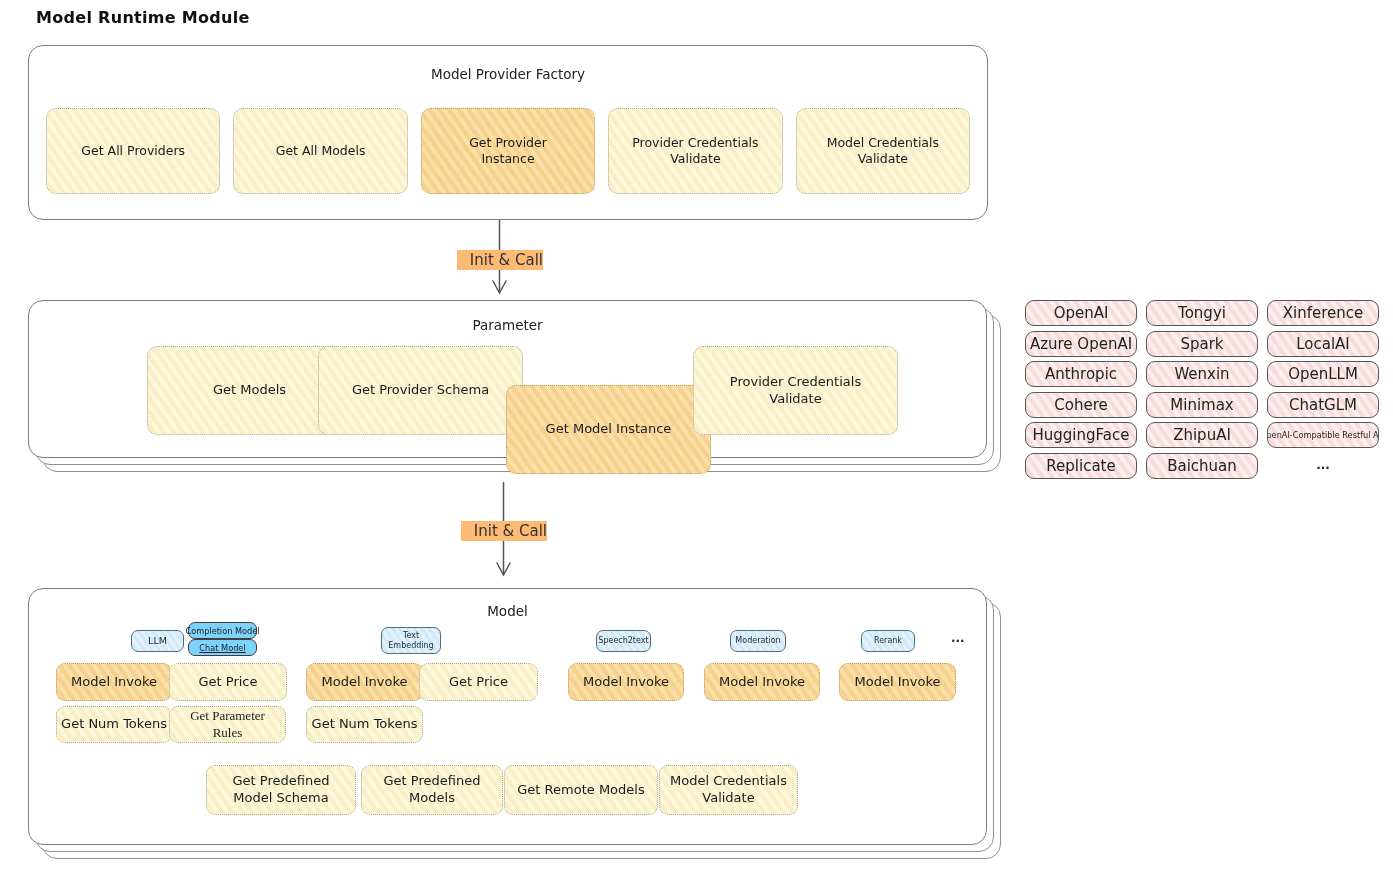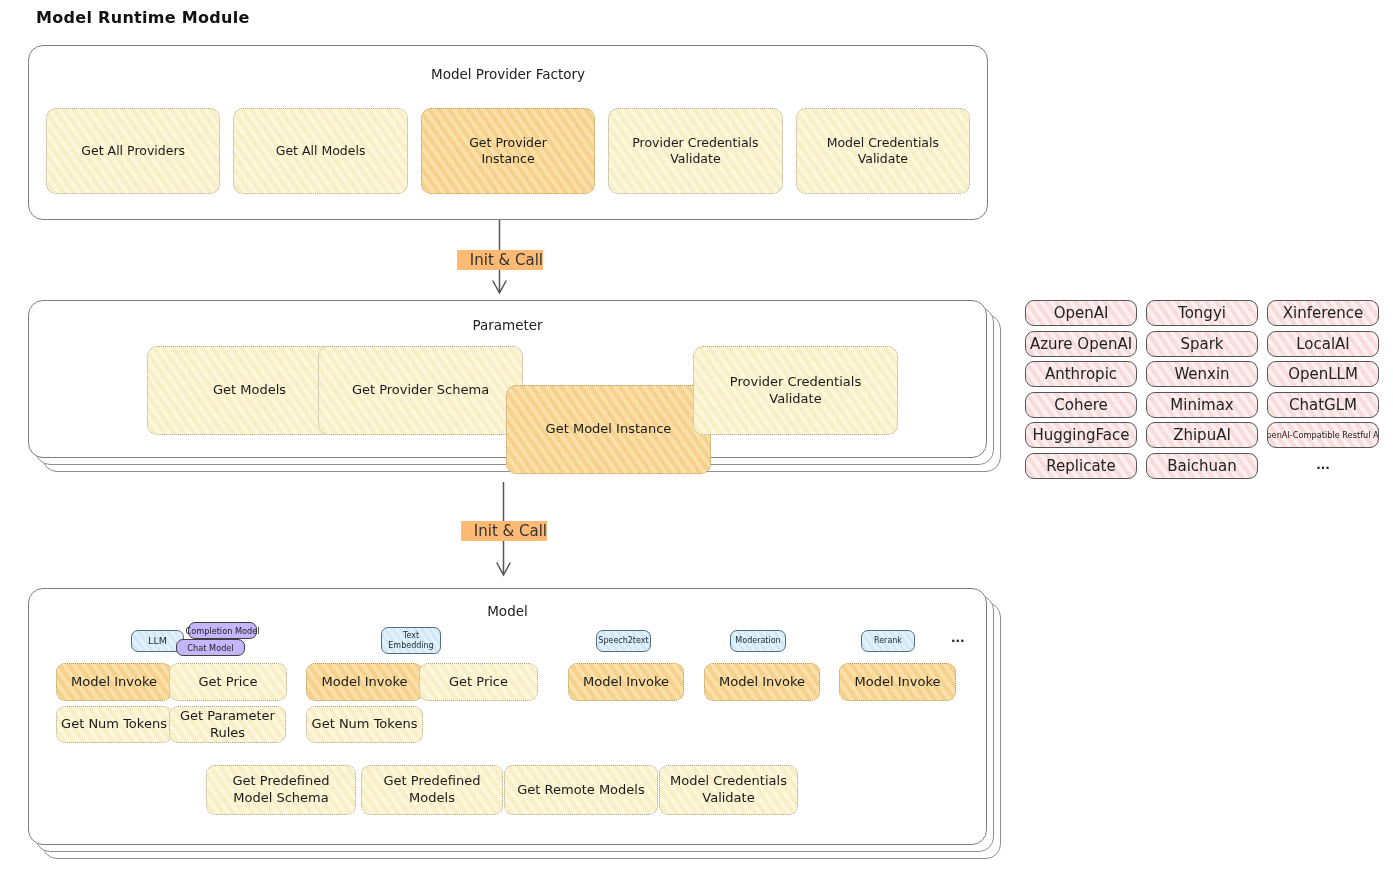--- a/index.html
+++ b/index.html
@@ -67,21 +67,21 @@
   }
   
   .tag{
     position:absolute;display:flex;align-items:center;justify-content:center;
     background:repeating-linear-gradient(55deg,#e3f1fb 0 3px,#d3e8f7 3px 6px);
     border:1.3px solid #4f6f80;border-radius:7px;font-size:8px;color:#1a2a33;
     text-align:center;line-height:1.15;
   }
   .subtag{
     position:absolute;display:flex;align-items:center;justify-content:center;
-    background:#c4b5fd;border:1.2px solid #3e3e3e;border-radius:7px;
+    background:#7dd3fc;border:1.2px solid #3e3e3e;border-radius:7px;
     font-size:8.2px;color:#222;white-space:nowrap;
   }
   .dots{position:absolute;font-size:12px;font-weight:700;color:#222;}
 </style>
 </head>
 <body>
 
 <div class="canvas">
 
   <h1 class="page-title">Model Runtime Module</h1>
@@ -140,37 +140,37 @@
   </svg>
   <div class="arrow-label" style="left:461px;top:521px;">Init &amp; Call</div>
 
   <div class="ghost" style="left:42px;top:602px;width:957px;height:255px;"></div>
   <div class="ghost" style="left:35px;top:595px;width:957px;height:255px;"></div>
   <section class="box" style="left:28px;top:588px;width:957px;height:255px;">
     <div class="box-title" style="top:14px;">Model</div>
 
     <div class="tag" style="left:102px;top:41px;width:51px;height:20px;font-size:9.5px;">LLM</div>
     <div class="subtag" style="left:159px;top:33px;width:67px;height:15px;">Completion Model</div>
-    <div class="subtag" style="left:147px;top:50px;width:67px;height:15px;">Chat Model</div>
+    <div class="subtag" style="left:159px;top:50px;width:67px;height:15px;text-decoration:underline;">Chat Model</div>
     <div class="tag" style="left:352px;top:38px;width:52px;height:25px;padding:0 3px;">Text Embedding</div>
     <div class="tag" style="left:567px;top:41px;width:53px;height:20px;">Speech2text</div>
     <div class="tag" style="left:701px;top:41px;width:54px;height:20px;">Moderation</div>
     <div class="tag" style="left:832px;top:41px;width:52px;height:20px;">Rerank</div>
     <div class="dots" style="left:922px;top:42px;">...</div>
 
     <div class="btn mbtn orange" style="left:27px;top:74px;width:106px;height:36px;">Model Invoke</div>
     <div class="btn mbtn cream" style="left:140px;top:74px;width:108px;height:36px;">Get Price</div>
     <div class="btn mbtn orange" style="left:277px;top:74px;width:107px;height:36px;">Model Invoke</div>
     <div class="btn mbtn cream" style="left:390px;top:74px;width:109px;height:36px;">Get Price</div>
     <div class="btn mbtn orange" style="left:539px;top:74px;width:106px;height:36px;">Model Invoke</div>
     <div class="btn mbtn orange" style="left:675px;top:74px;width:106px;height:36px;">Model Invoke</div>
     <div class="btn mbtn orange" style="left:810px;top:74px;width:107px;height:36px;">Model Invoke</div>
 
     <div class="btn mbtn cream" style="left:27px;top:117px;width:106px;height:35px;">Get Num Tokens</div>
-    <div class="btn mbtn cream" style="left:140px;top:117px;width:107px;height:35px;">Get Parameter Rules</div>
+    <div class="btn mbtn cream" style="left:140px;top:117px;width:107px;height:35px;font-family:Liberation Serif, serif;">Get Parameter Rules</div>
     <div class="btn mbtn cream" style="left:277px;top:117px;width:107px;height:35px;">Get Num Tokens</div>
 
     <div class="btn mbtn cream" style="left:177px;top:176px;width:140px;height:48px;">Get Predefined Model Schema</div>
     <div class="btn mbtn cream" style="left:332px;top:176px;width:132px;height:48px;">Get Predefined Models</div>
     <div class="btn mbtn cream" style="left:475px;top:176px;width:144px;height:48px;">Get Remote Models</div>
     <div class="btn mbtn cream" style="left:630px;top:176px;width:129px;height:48px;">Model Credentials Validate</div>
   </section>
 
 </div>
 

